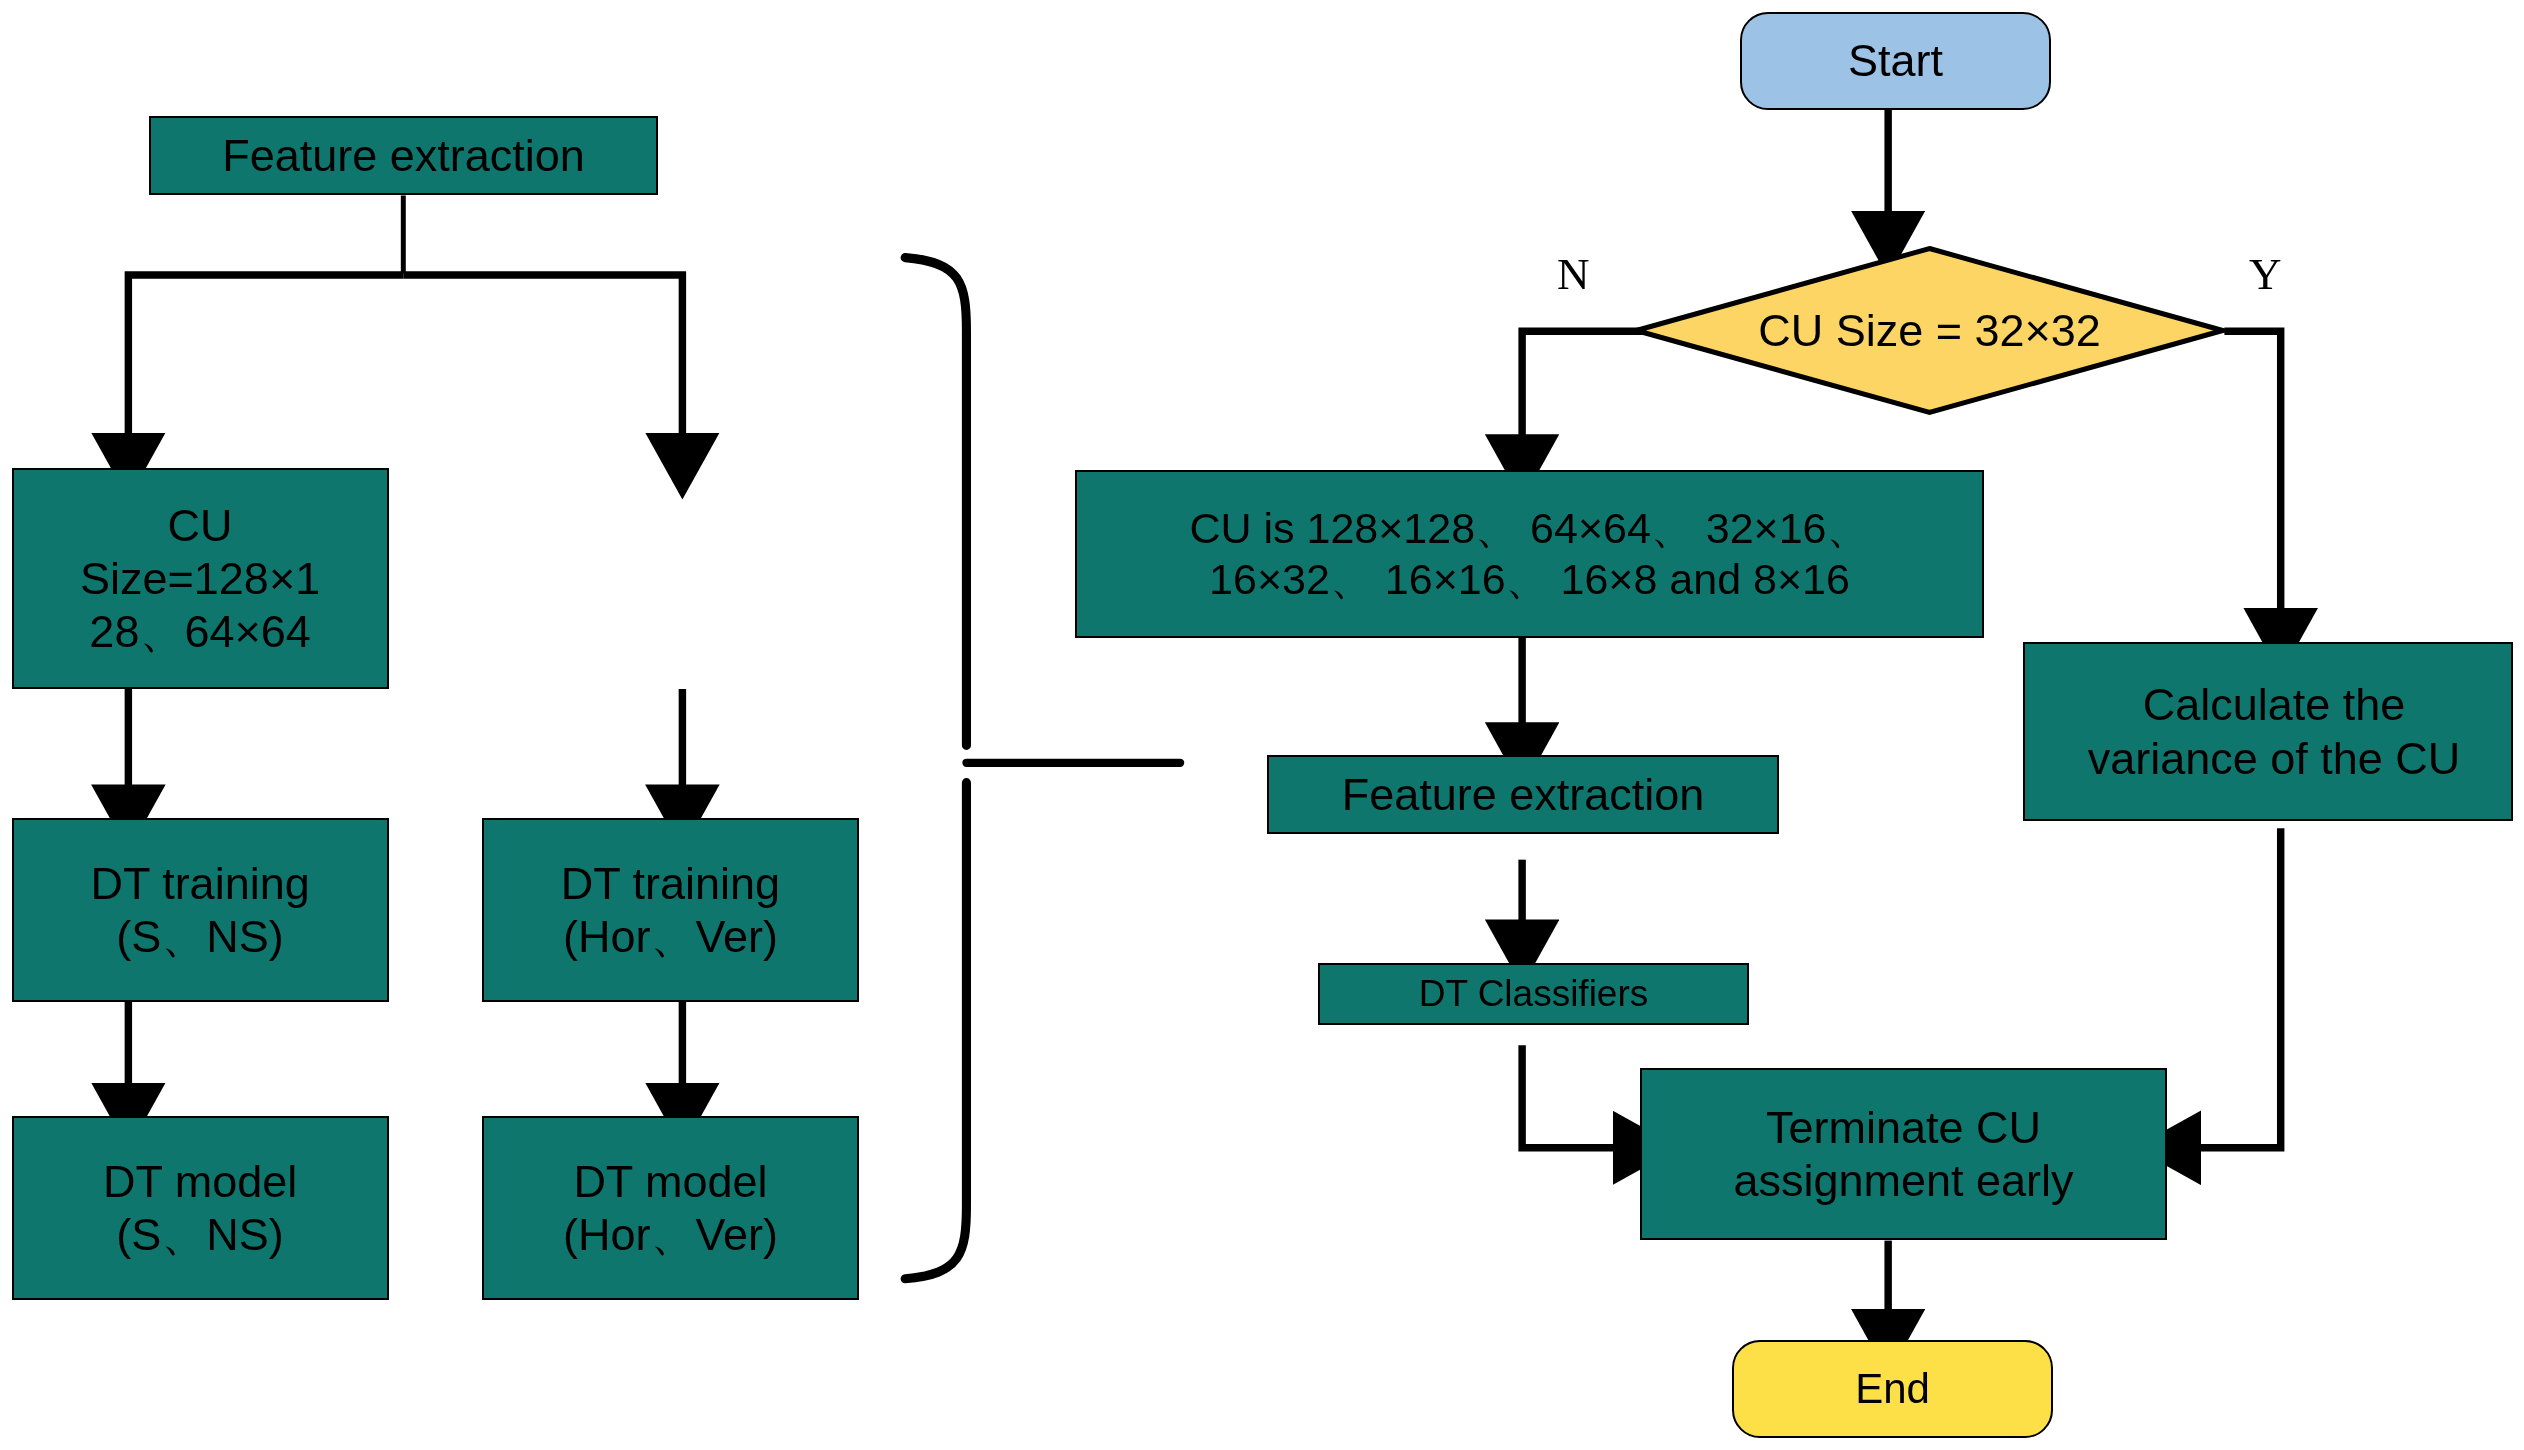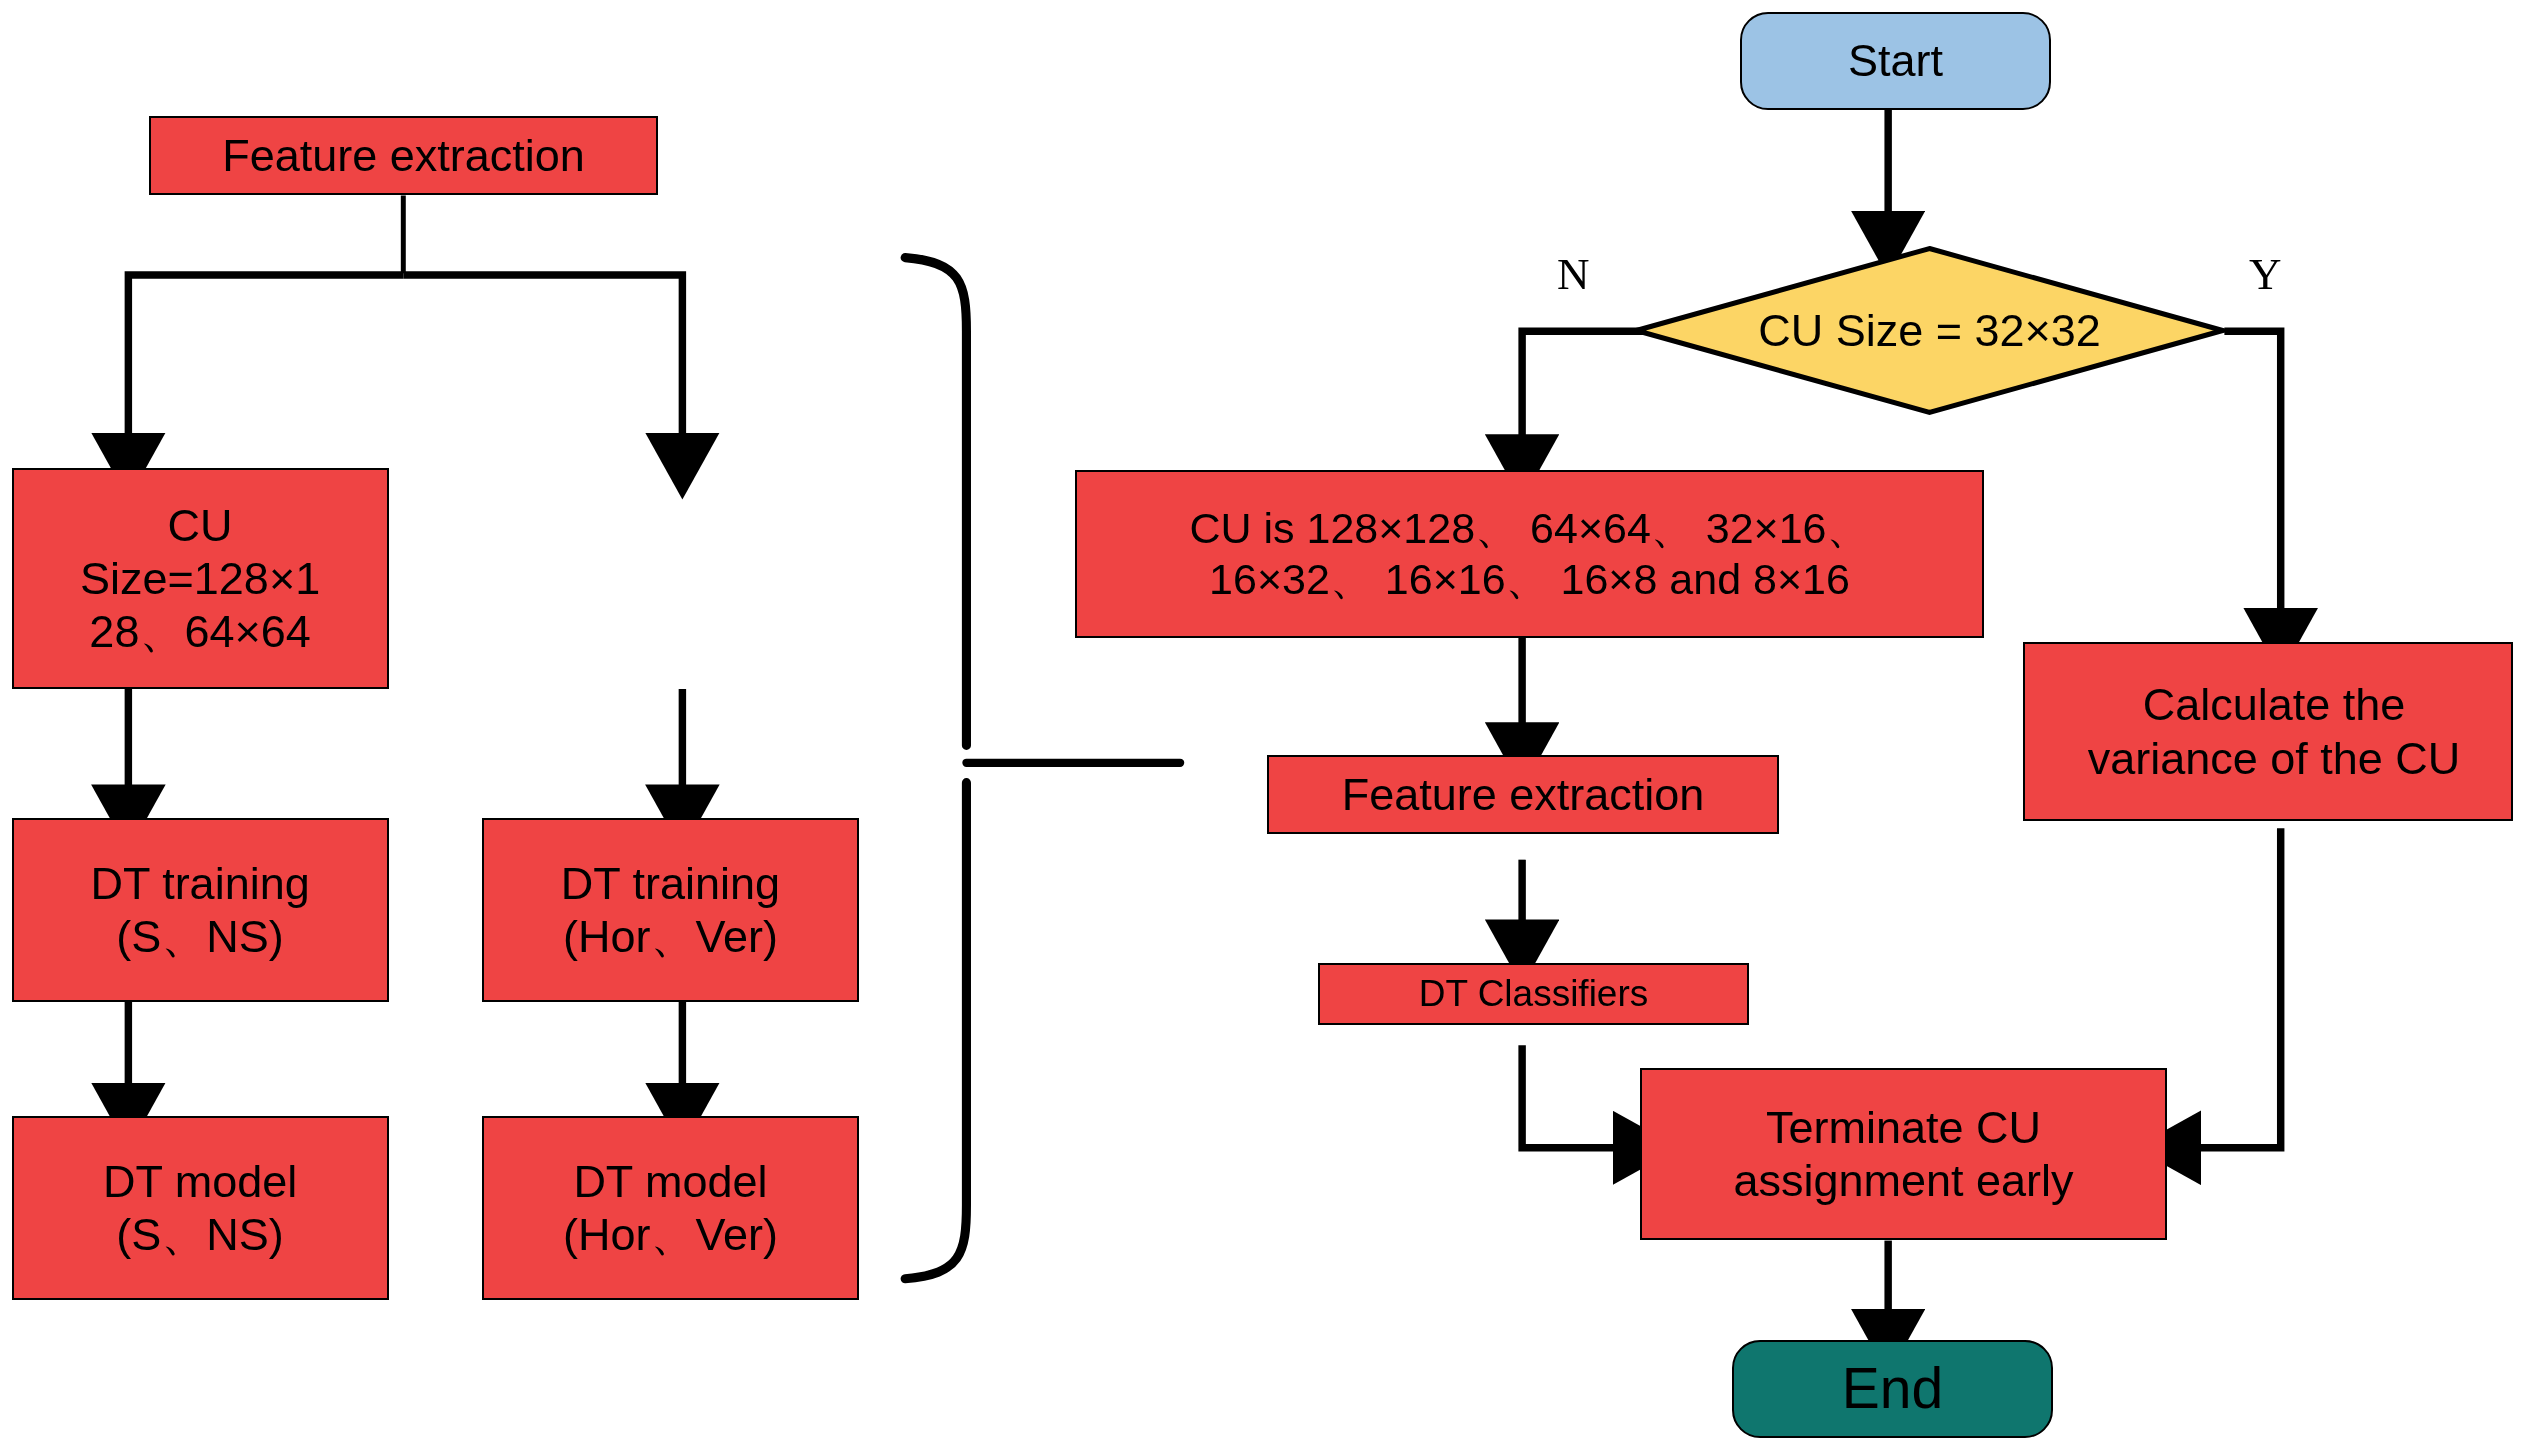--- a/index.html
+++ b/index.html
@@ -16,21 +16,21 @@
     box-sizing:border-box;
     display:flex;align-items:center;justify-content:center;
     text-align:center;
     color:#000000;
     font-family:Liberation Sans, sans-serif;
     line-height:1.18;
     white-space:pre-line;
   }
   .proc{
     border:2.5px solid #000000;
-    background:#ef4444;
+    background:#0f766e;
   }
   .term{
     border:2.5px solid #000000;
     border-radius:28px;
   }
   .edgelabel{
     position:absolute;
     color:#000000;
     font-family:"Liberation Serif", serif;
     background:transparent;
@@ -152,18 +152,18 @@
   <div class="node proc" style="left:2023px;top:642px;width:490px;height:179px;font-size:45px;padding-left:12px;">
     <span>Calculate the
 variance of the CU</span>
   </div>
 
   <div class="node proc" style="left:1640px;top:1068px;width:527px;height:172px;font-size:45px;">
     <span>Terminate CU
 assignment early</span>
   </div>
 
-  <div class="node term" style="left:1732px;top:1340px;width:321px;height:98px;font-size:57px;background:#0f766e;">
+  <div class="node term" style="left:1732px;top:1340px;width:321px;height:98px;font-size:42px;background:#fde047;">
     <span>End</span>
   </div>
 
 </div>
 
 
 </body></html>

